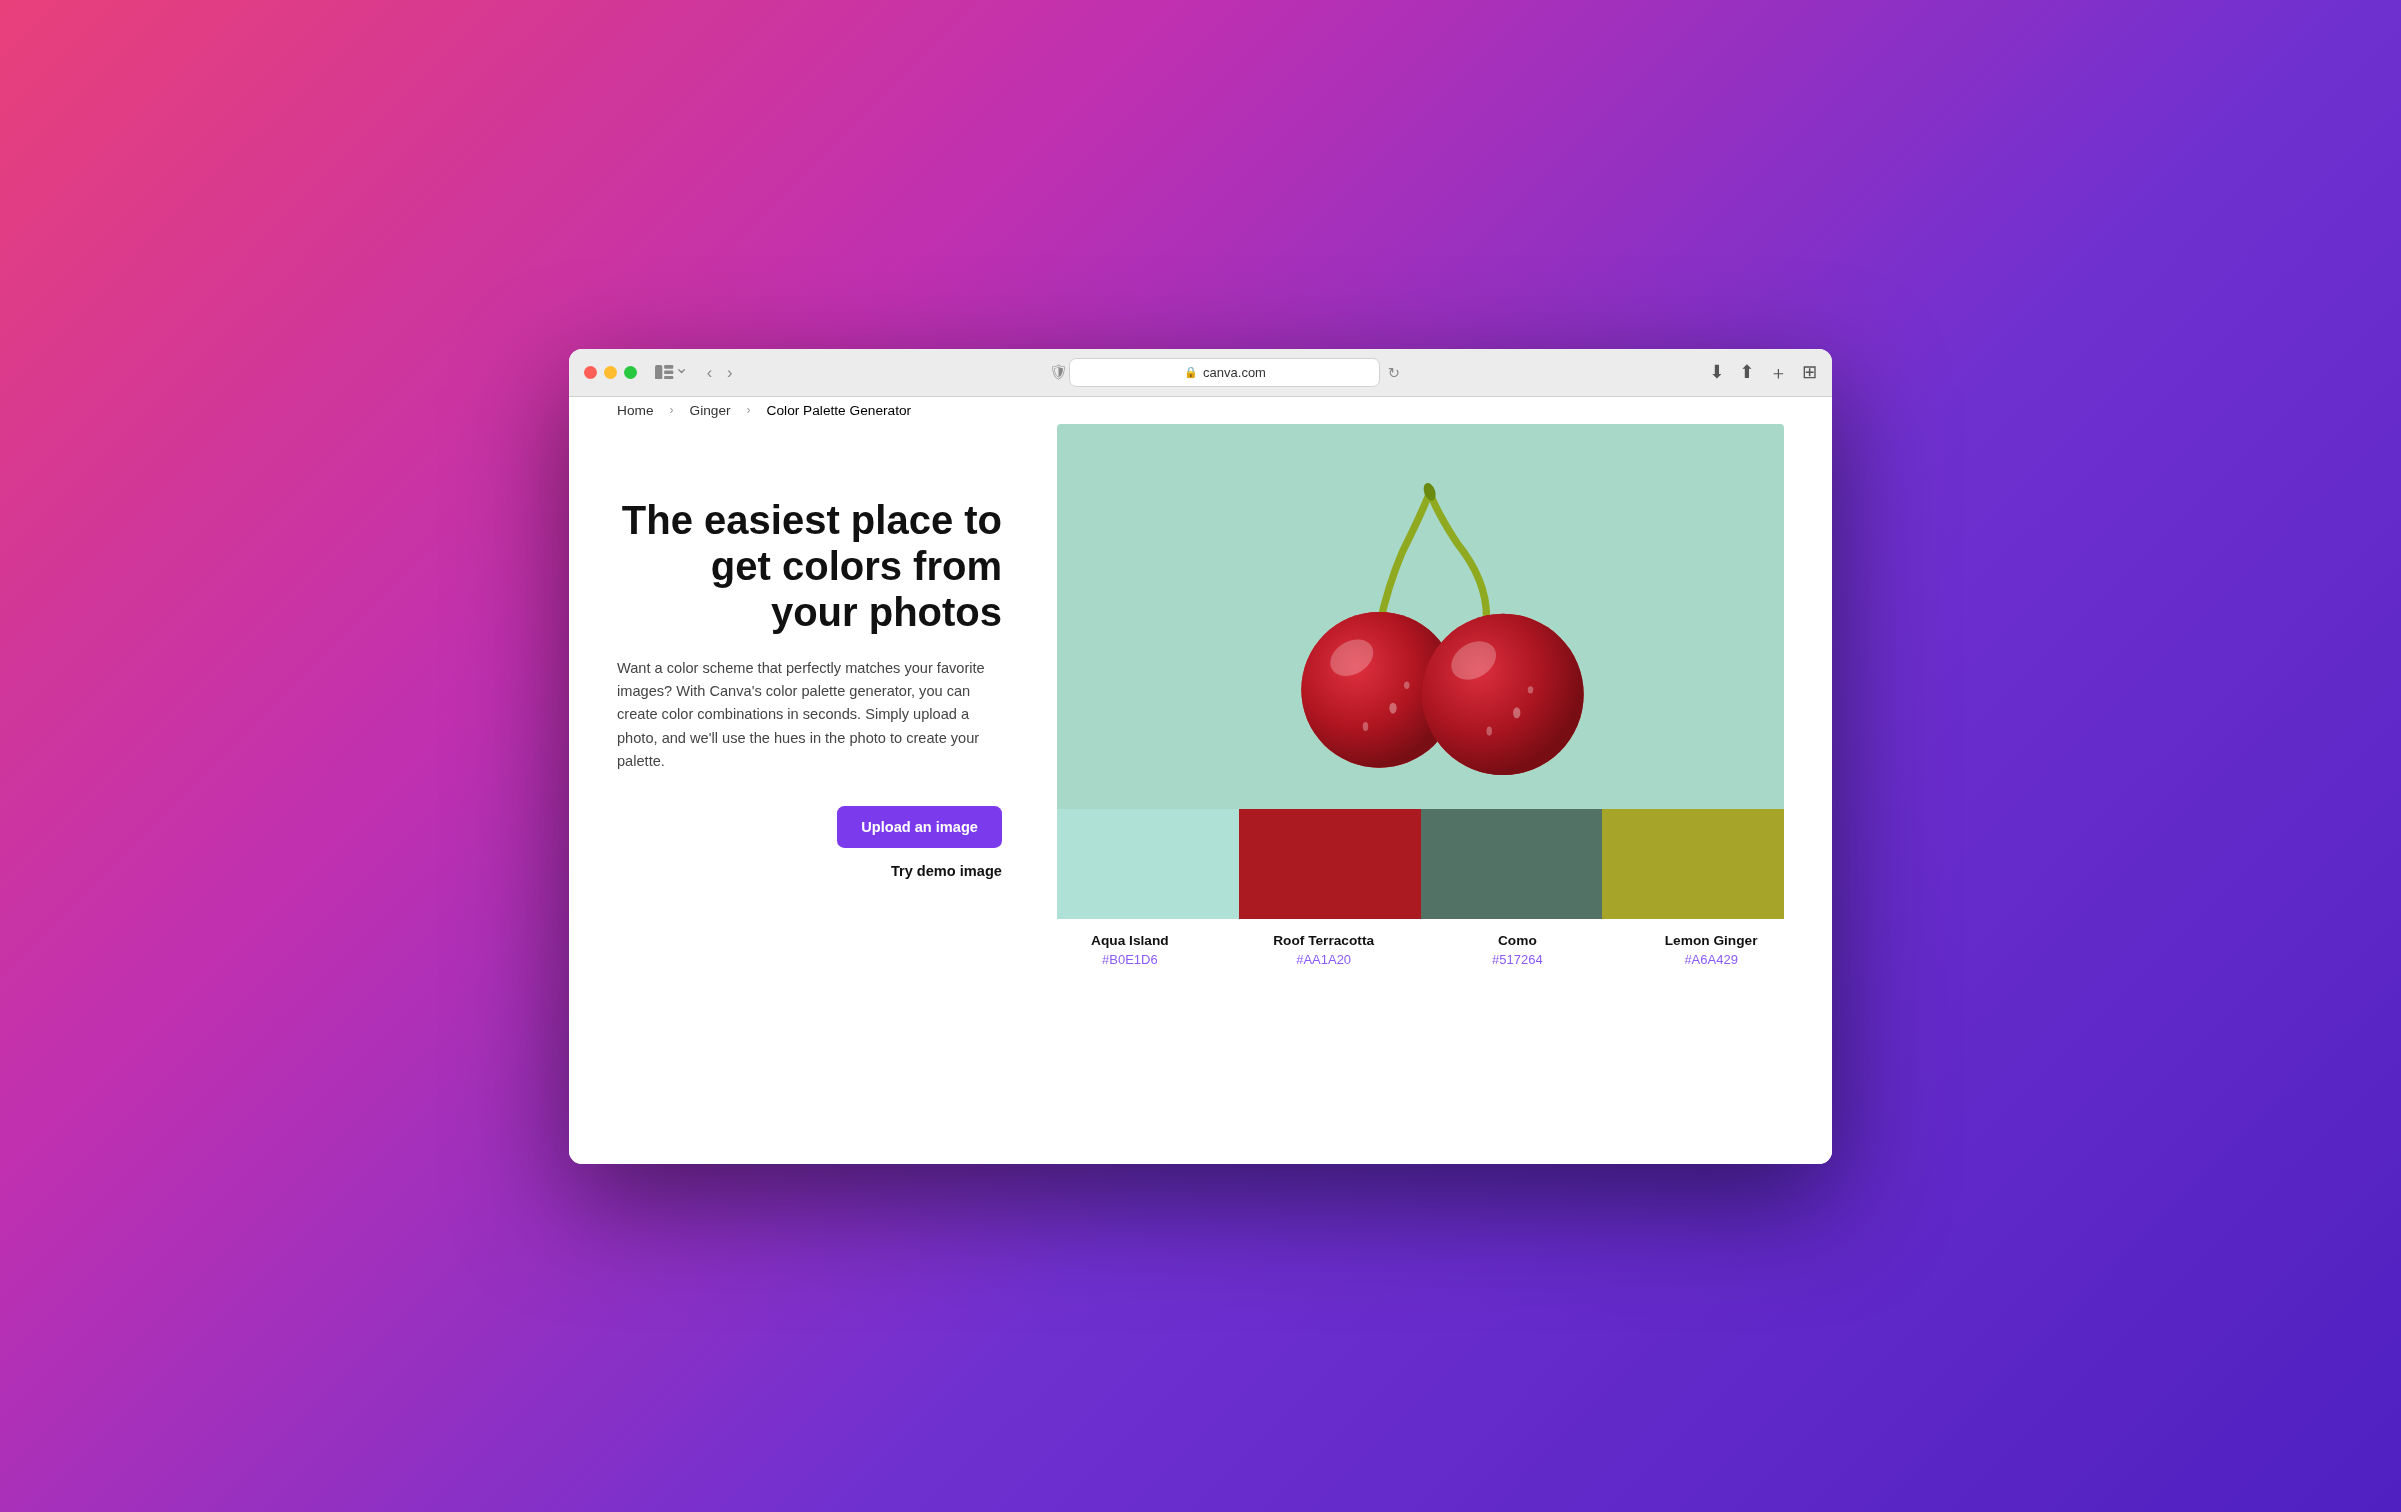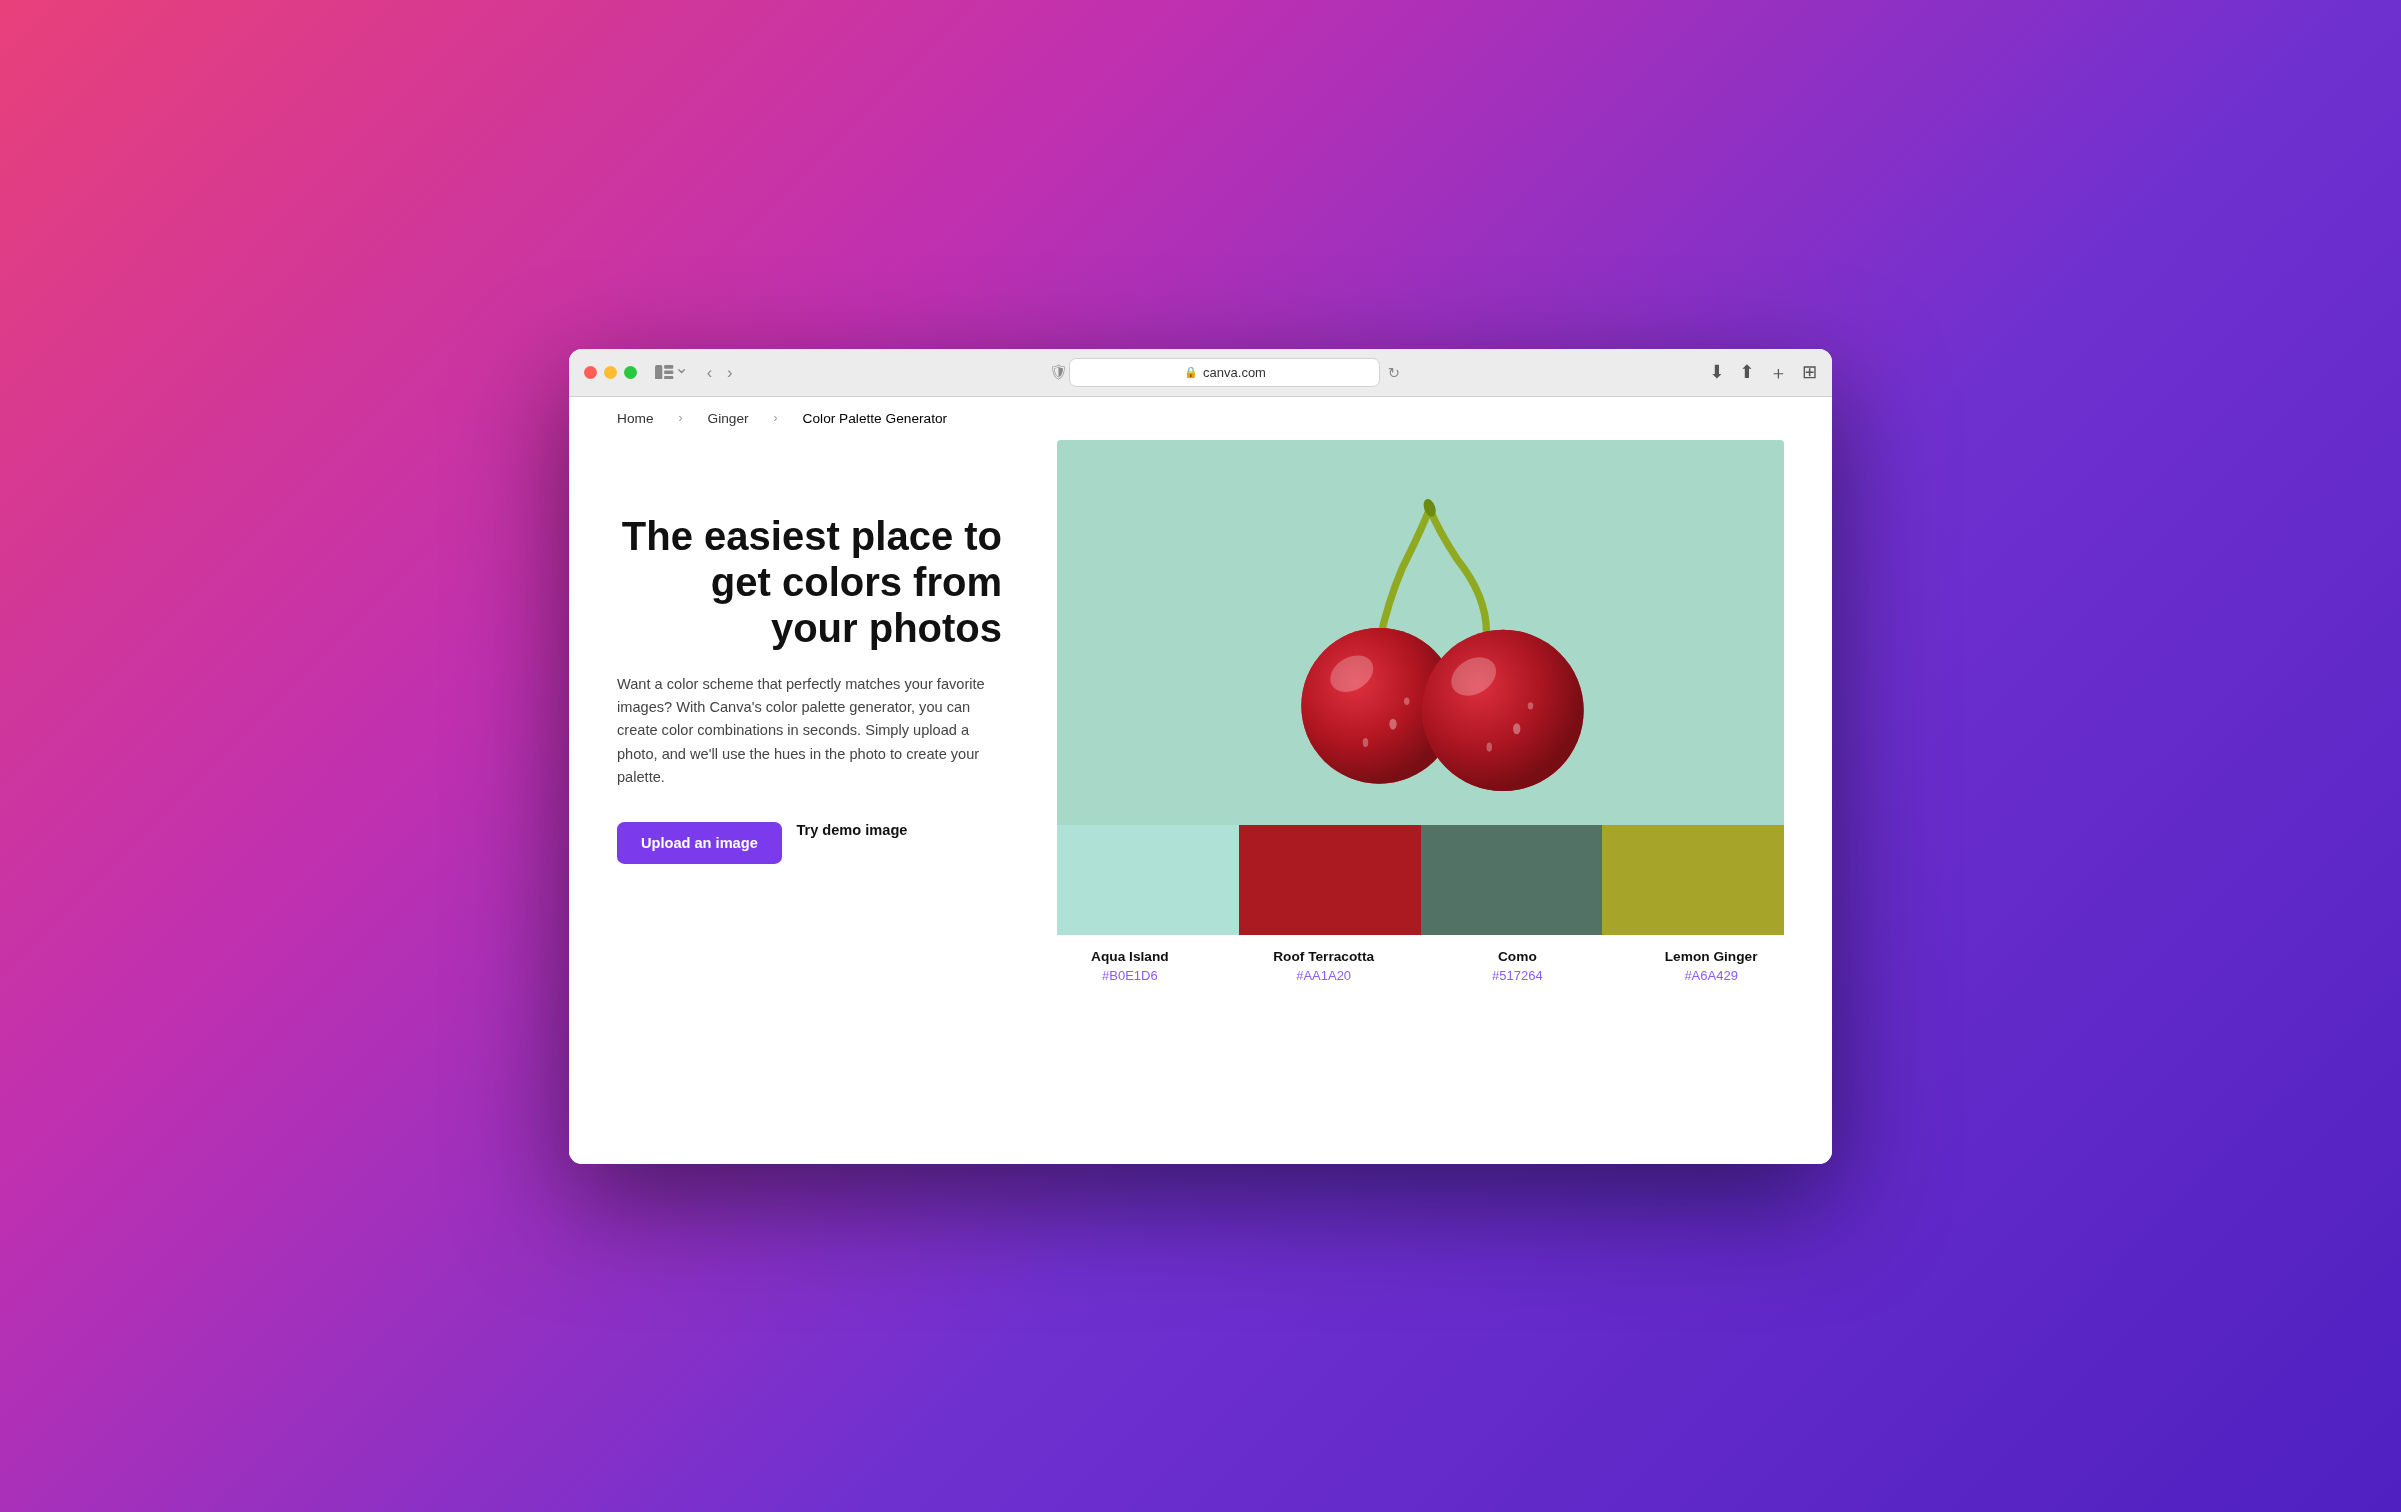--- a/index.html
+++ b/index.html
@@ -131,24 +131,24 @@
     .page-content {
       background: #fff;
       flex: 1;
       overflow: hidden;
       display: flex;
       flex-direction: column;
     }
 
     
     .breadcrumb {
-      padding: 14px 48px;
-      display: flex;
-      align-items: center;
-      gap: 25px;
+      padding: 6px 48px;
+      display: flex;
+      align-items: center;
+      gap: 16px;
       font-size: 13.7px;
       color: #333;
     }
 
     .breadcrumb-link {
       color: #333;
       text-decoration: none;
       cursor: pointer;
     }
 
@@ -188,21 +188,22 @@
     .hero-desc {
       font-size: 14.6px;
       line-height: 1.6;
       color: #444;
       margin-bottom: 33px;
     }
 
     .cta-buttons {
       display: flex;
       gap: 14.6px;
-      align-items: flex-start;
+      align-items: flex-end;
+      flex-direction: column;
     }
 
     .btn-upload {
       background: #7c3aed;
       color: #fff;
       border: none;
       border-radius: 7.3px;
       padding: 13px 24px;
       font-size: 14.6px;
       font-weight: 600;

